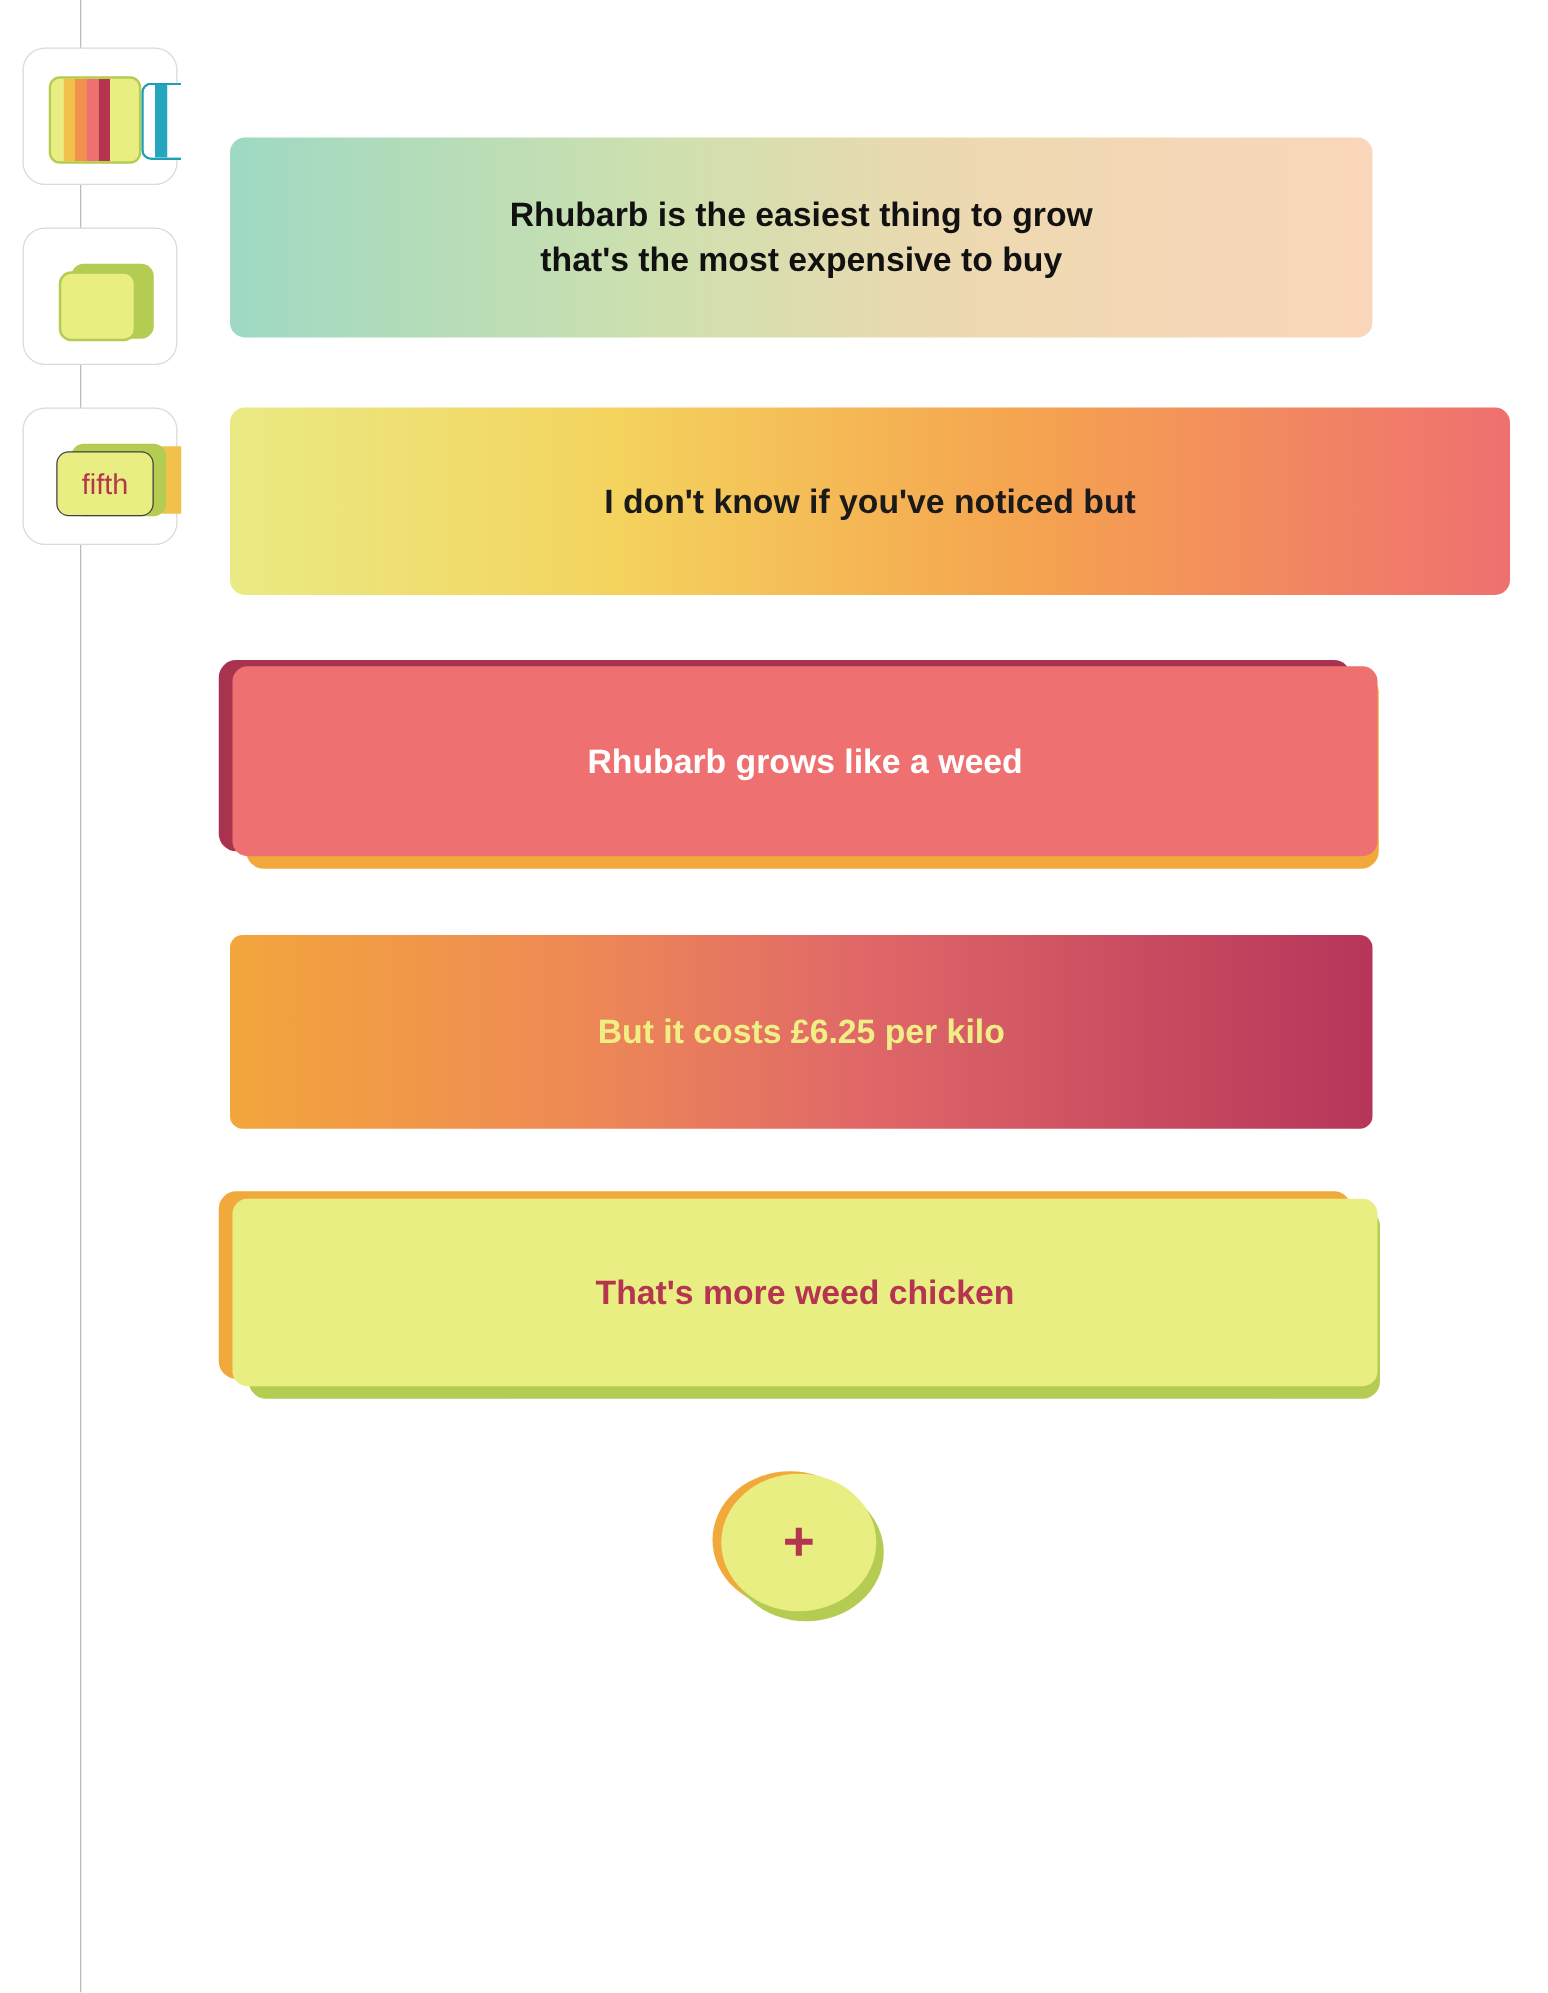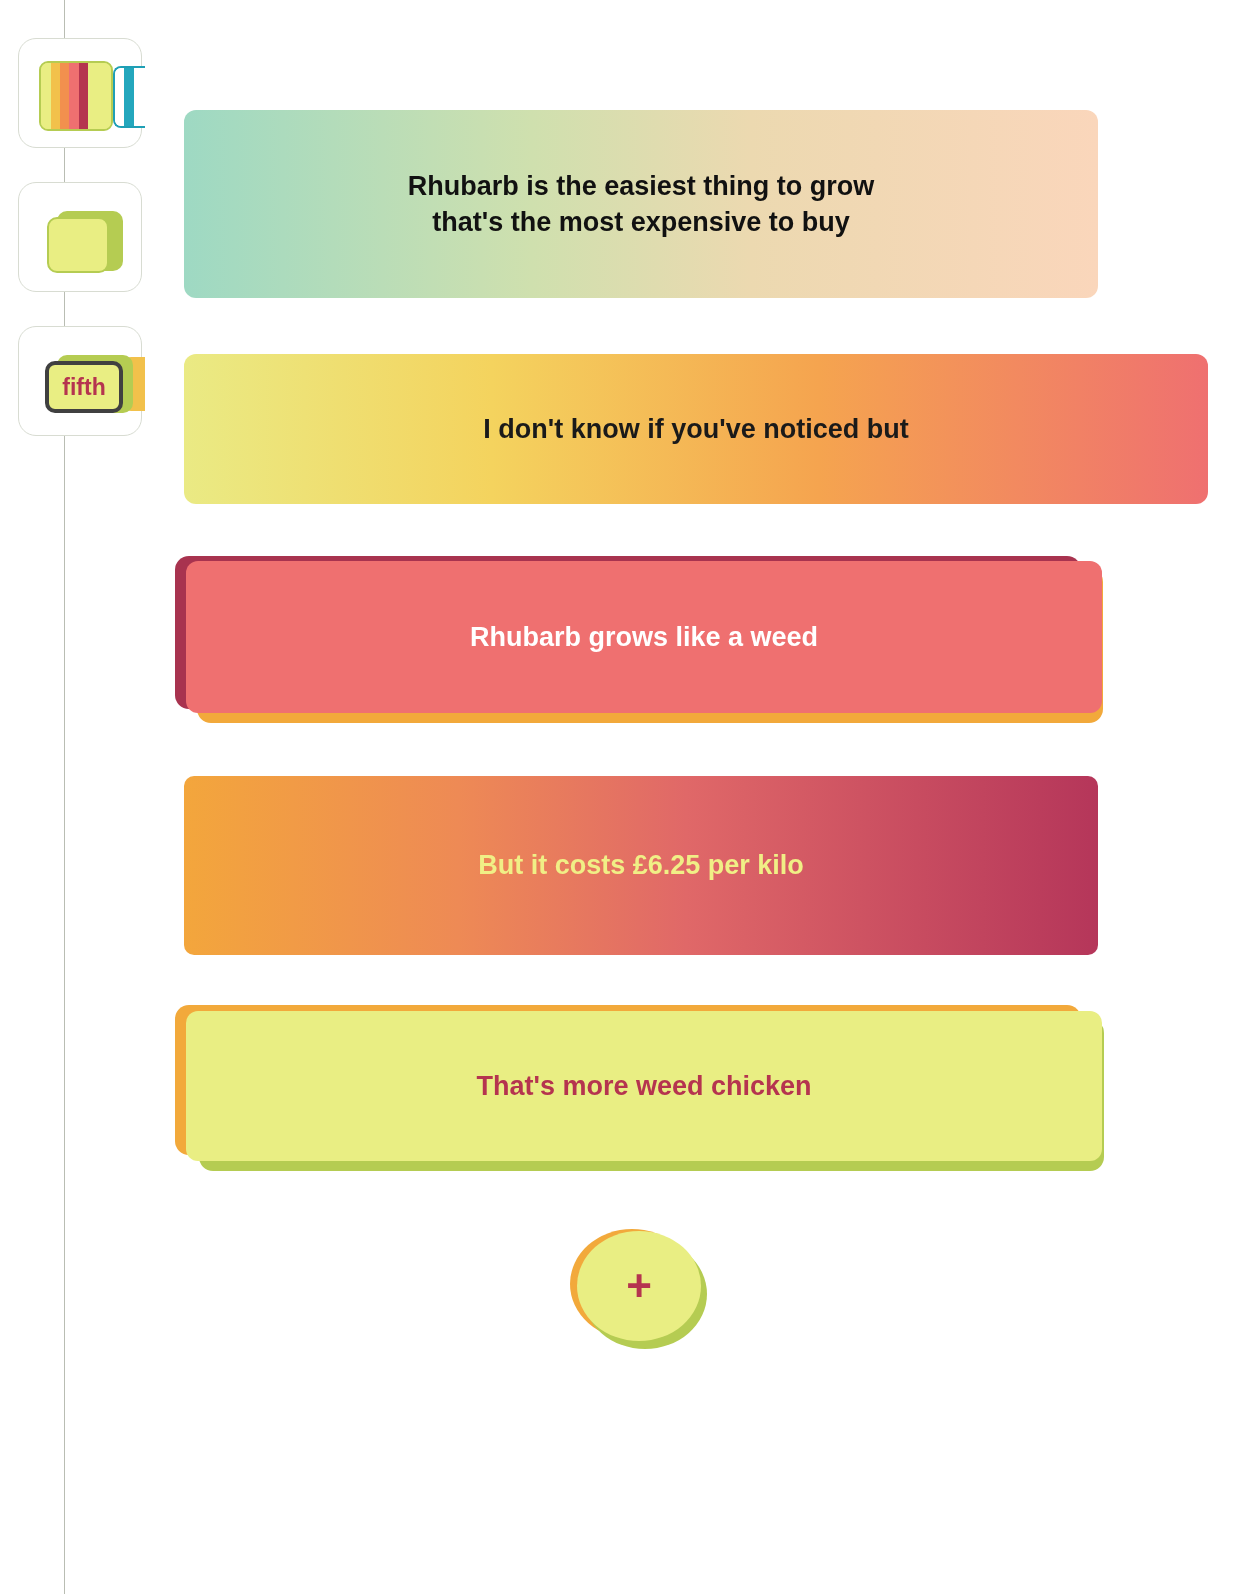--- a/index.html
+++ b/index.html
@@ -135,28 +135,28 @@
     background: #b5cc52;
     border-radius: 10px;
   }
   .lbl-front {
     position: absolute;
     left: 8px;
     top: 14px;
     width: 78px;
     height: 52px;
     background: #e9ee83;
-    border: 4px solid #404040;
+    border: 1px solid #404040;
     border-radius: 10px;
     box-sizing: border-box;
     display: flex;
     align-items: center;
     justify-content: center;
     font-size: 23px;
-    font-weight: bold;
+    font-weight: normal;
     color: #b5344f;
   }
 
   
   .main {
     position: absolute;
     left: 175px;
     top: 110px;
     width: 940px;
   }
@@ -169,21 +169,21 @@
     justify-content: center;
     text-align: center;
     font-weight: bold;
     border-radius: 12px;
   }
 
   
   .card-1 {
     margin-left: 9px;
     width: 914px;
-    height: 188px;
+    height: 160px;
     background: linear-gradient(90deg, #9ed9c3 0%, #cfe0ae 38%, #ecd9b0 62%, #fad6bb 100%);
     border-radius: 12px;
     font-size: 27px;
     color: #111111;
     line-height: 1.35;
   }
 
   
   .card-2 {
     margin-top: 56px;
@@ -232,21 +232,21 @@
     border-radius: 12px;
     font-size: 27px;
     color: #ffffff;
   }
 
   
   .card-4 {
     margin-top: 50px;
     margin-left: 9px;
     width: 914px;
-    height: 179px;
+    height: 155px;
     background: linear-gradient(90deg, #f3a63c 0%, #ee8a55 30%, #e06868 55%, #b5365a 100%);
     border-radius: 10px;
     font-size: 27px;
     color: #f0ef86;
   }
 
   
   .card-5-wrap {
     position: relative;
     margin-top: 50px;

